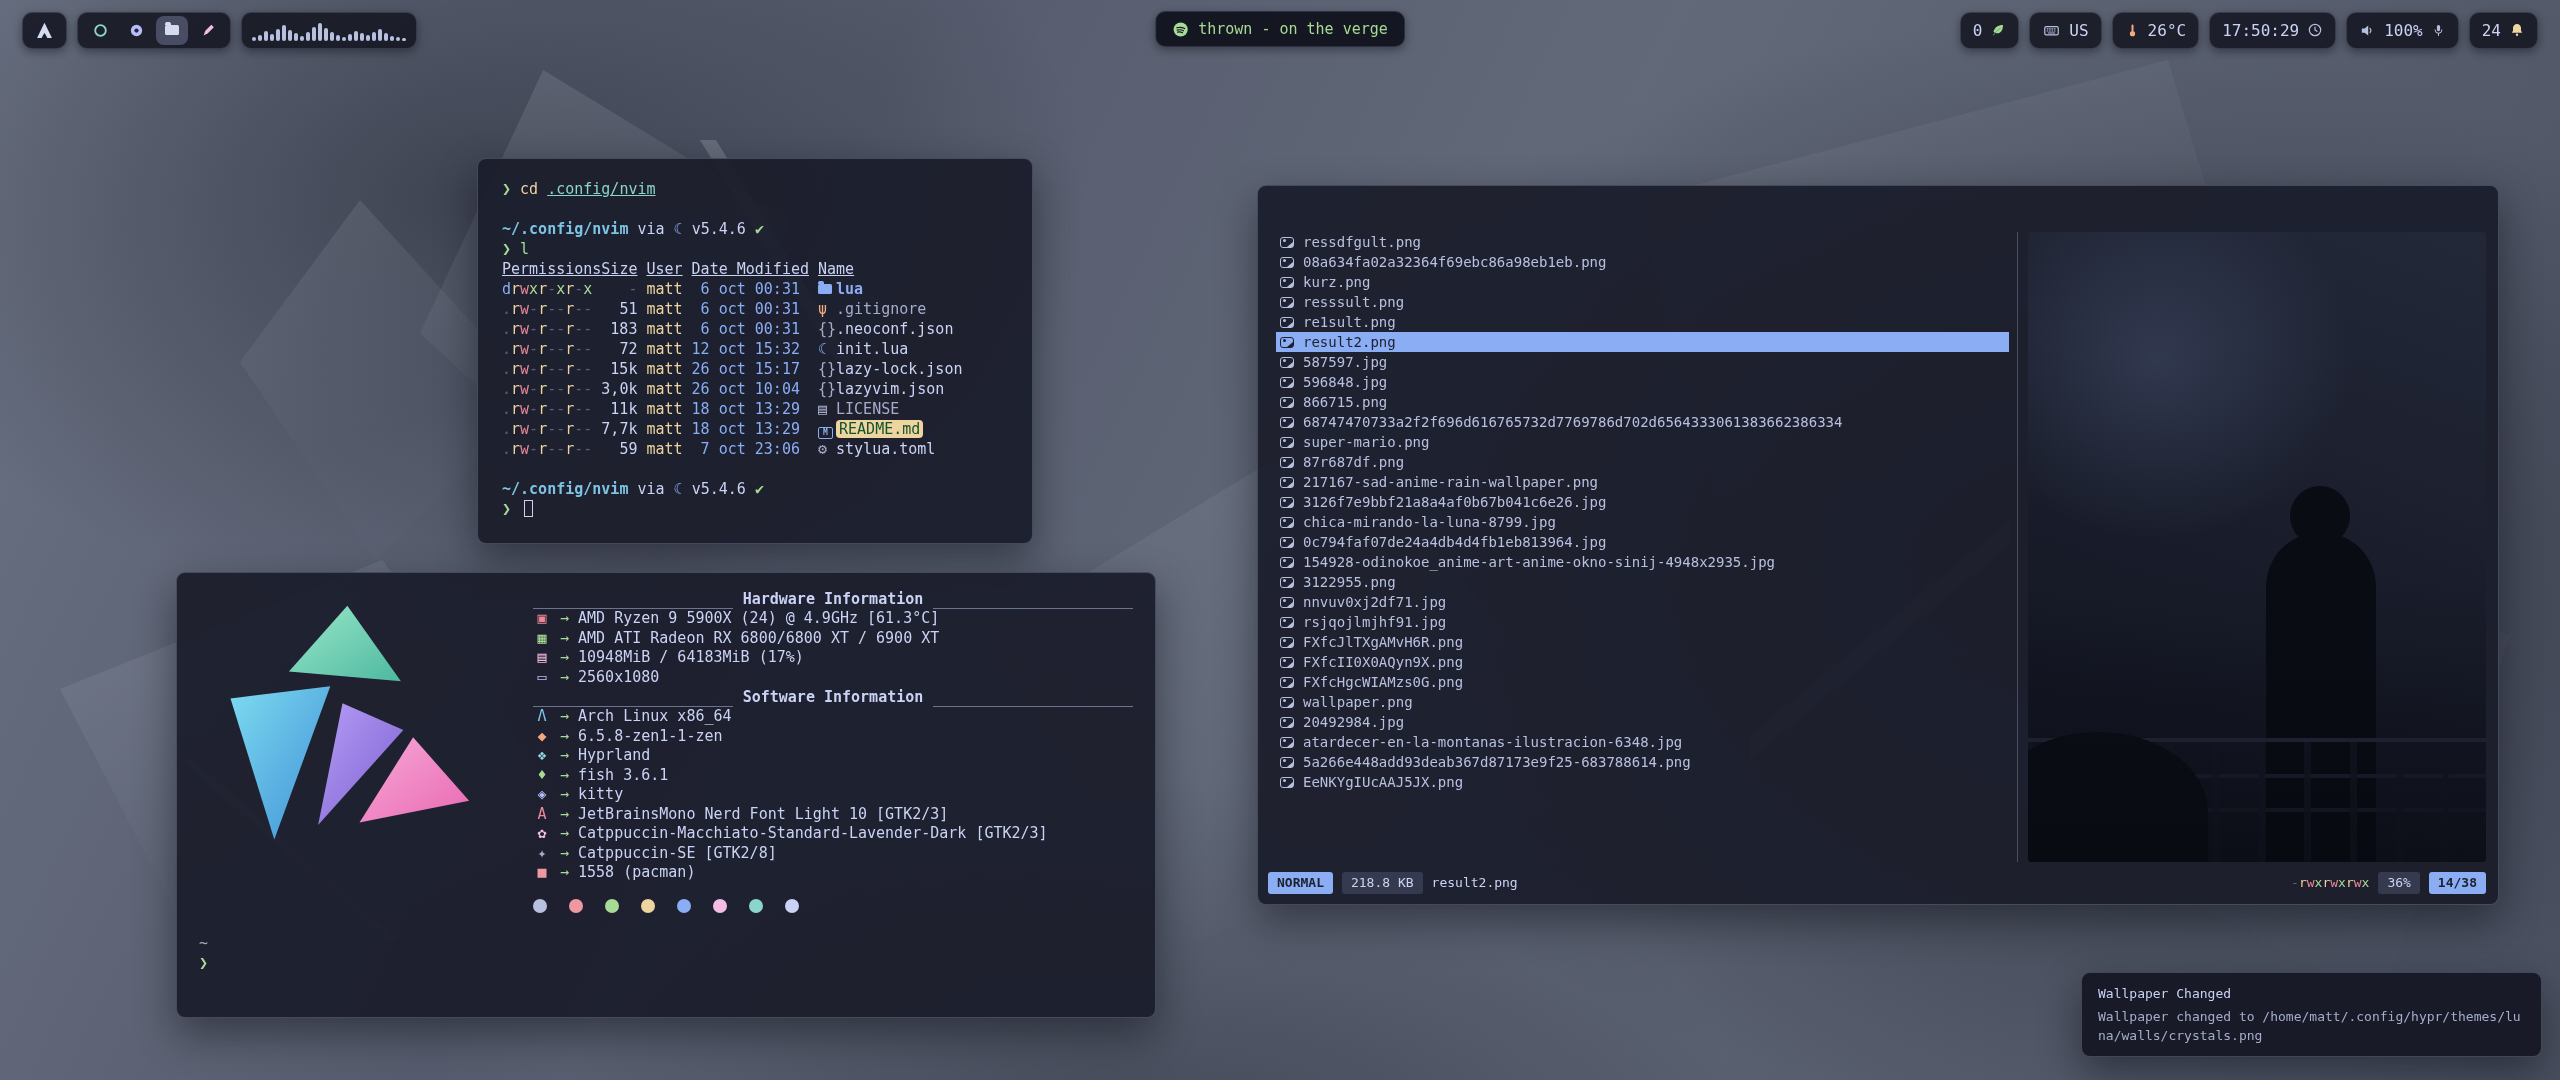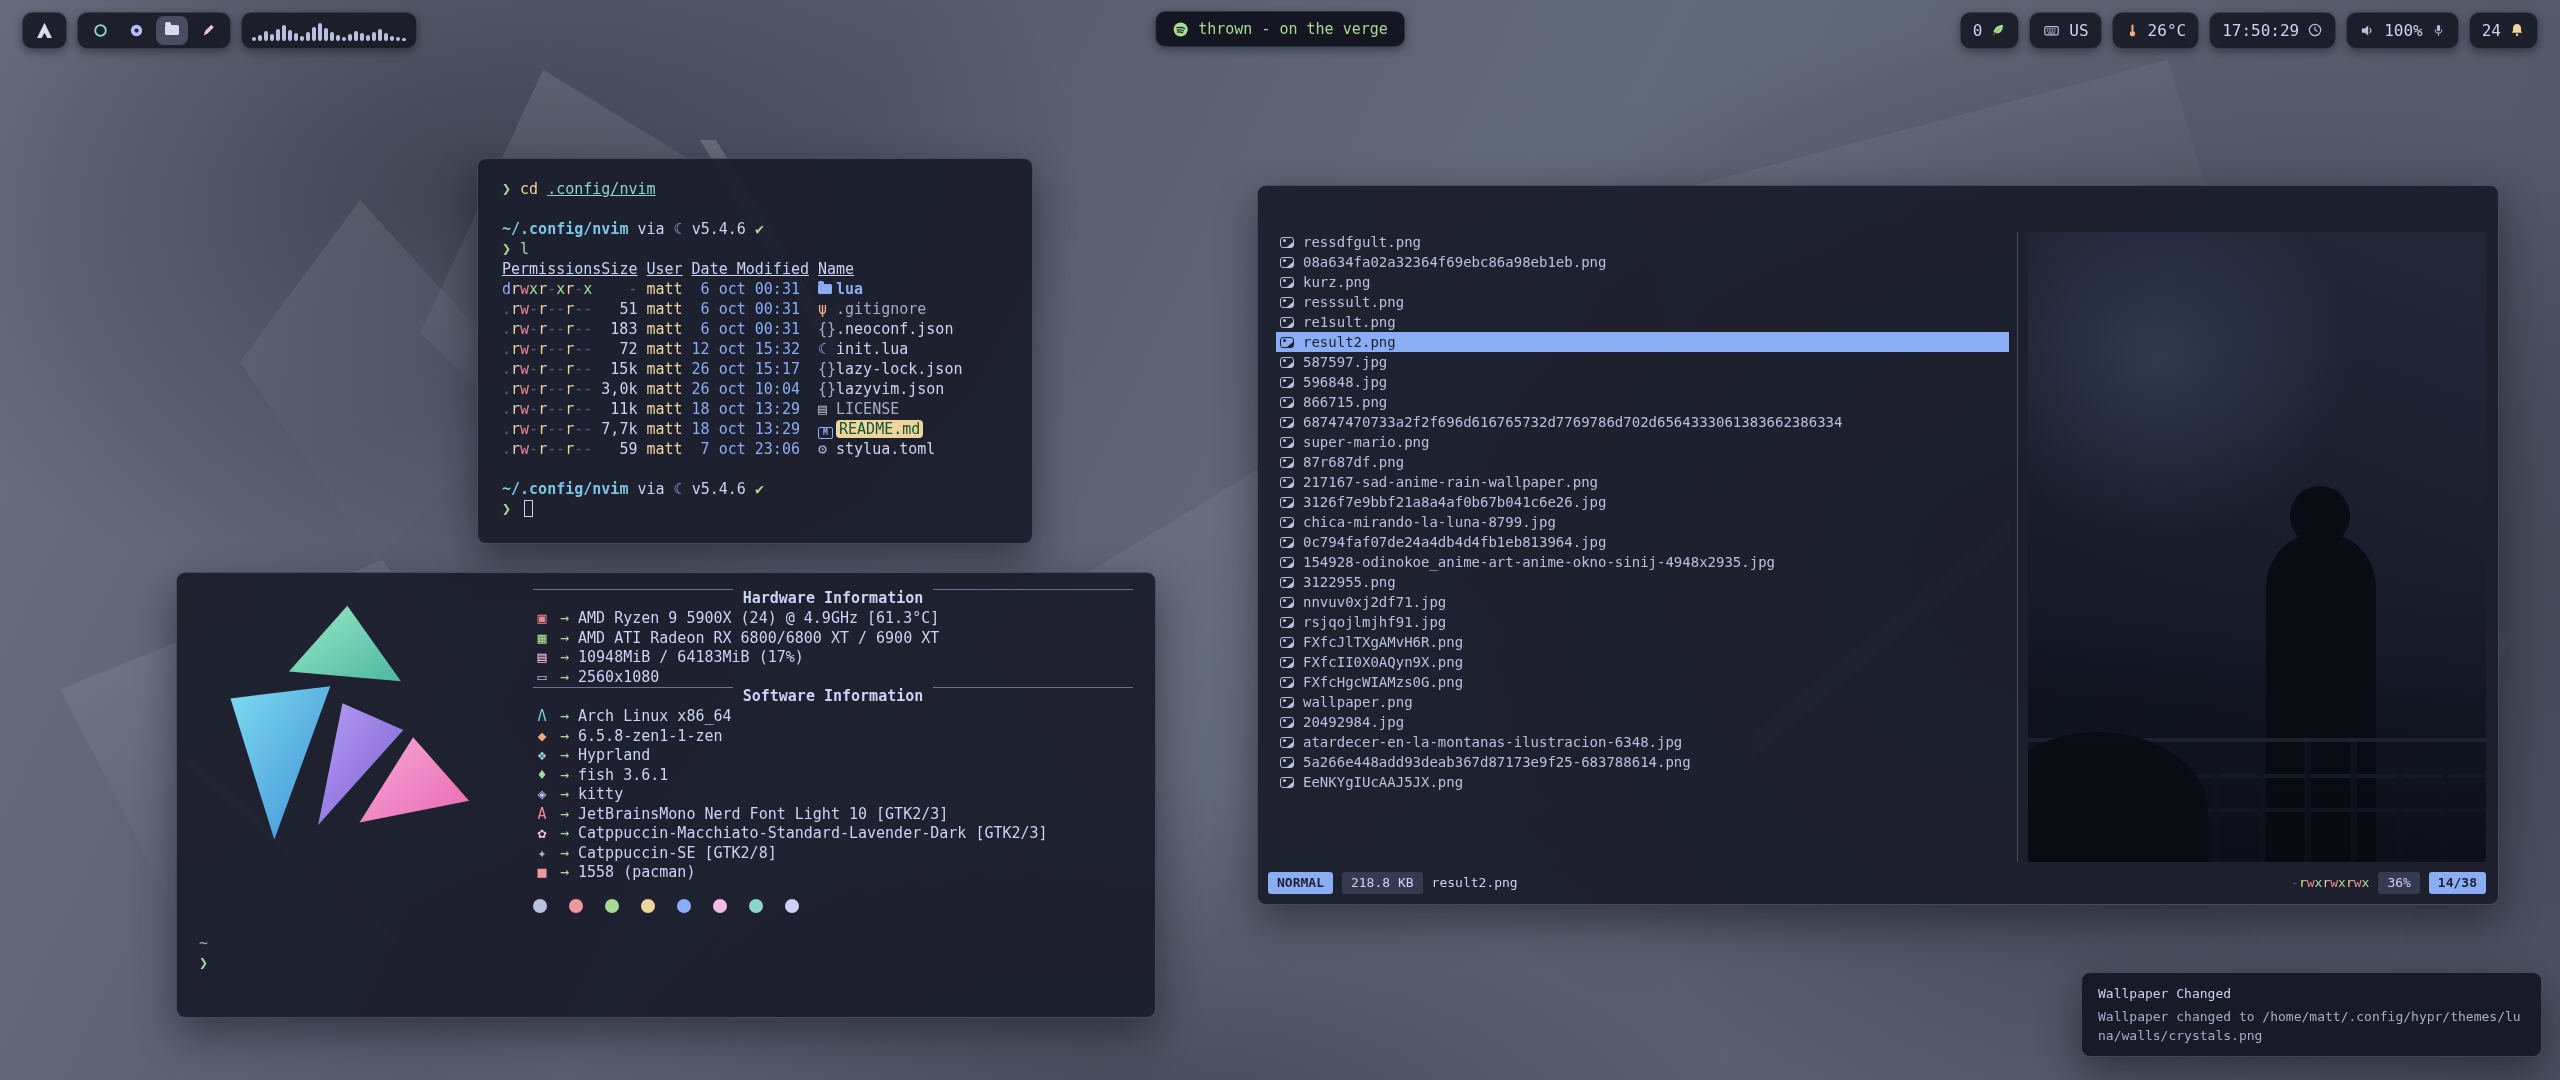--- a/index.html
+++ b/index.html
@@ -68,21 +68,21 @@
   .icon-img::before{content:"";position:absolute;left:1.5px;top:1px;width:3px;height:3px;border-radius:50%;background:currentColor;}
   .icon-img::after{content:"";position:absolute;right:0;bottom:0;width:0;height:0;border-bottom:5px solid currentColor;border-left:6px solid transparent;}
   .icon-mdbox{display:inline-flex;width:15px;height:12px;border:1.5px solid #8aadf4;border-radius:2px;color:#8aadf4;font-size:8px;font-weight:bold;align-items:center;justify-content:center;vertical-align:-1px;}
   .icon-mdbox::after{content:"M";}
 
   
   #fetch{left:176px;top:572px;width:980px;height:446px;padding:14px 22px;font-size:15px;line-height:19.5px;}
   .fetch-body{display:flex;gap:42px;align-items:flex-start;}
   .fetch-logo{margin:14px 0 0 12px;flex:none;}
   .fetch-lines{flex:1;padding-top:2px;}
-  .fetch-header{display:flex;align-items:flex-start;gap:10px;font-weight:bold;color:#cad3f5;height:20px;}
+  .fetch-header{display:flex;align-items:flex-end;gap:10px;font-weight:bold;color:#cad3f5;height:20px;}
   .fetch-header .hline{flex:1;border-top:1.5px solid #6e738d;}
   .fetch-row{display:flex;gap:9px;align-items:center;height:19.5px;}
   .fetch-icon{width:18px;text-align:center;flex:none;}
   .fetch-arrow{color:#a6da95;}
   .palette{display:flex;gap:22px;justify-content:center;margin-top:16px;}
   .dot{width:14px;height:14px;border-radius:50%;}
   .fetch-prompt{margin-top:20px;line-height:20px;}
 
   
   #filemanager{left:1257px;top:185px;width:1242px;height:720px;font-size:14px;line-height:20px;}

